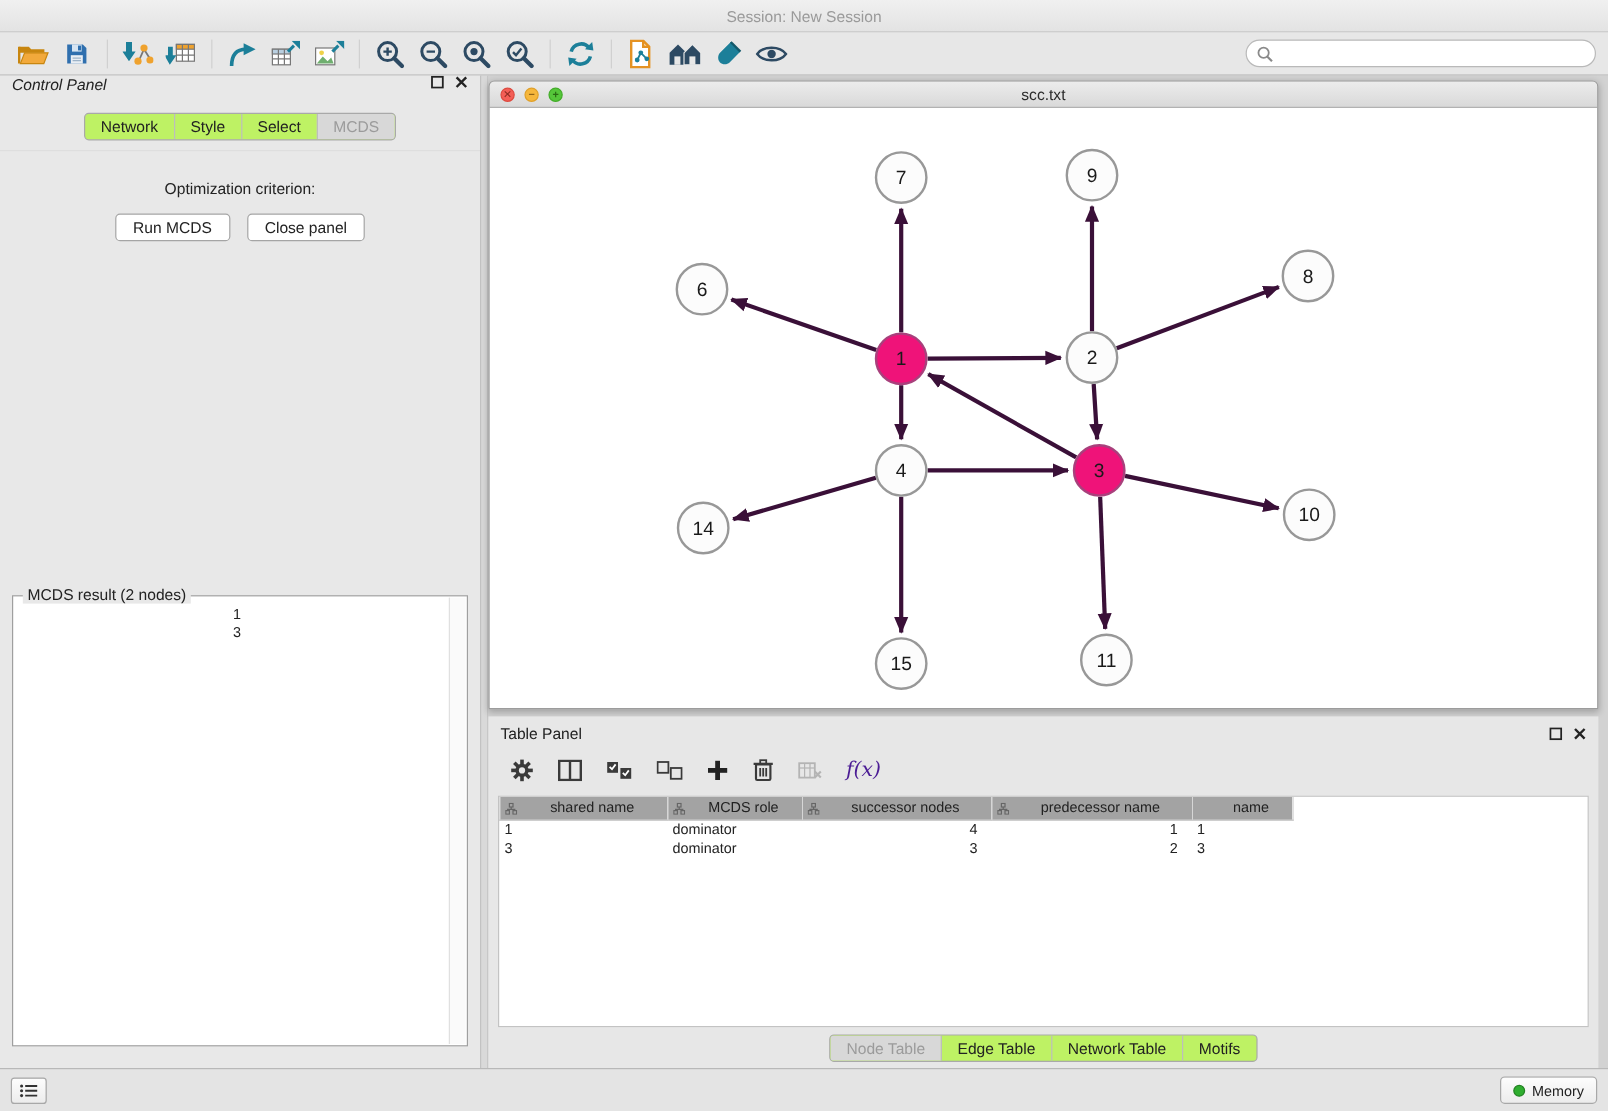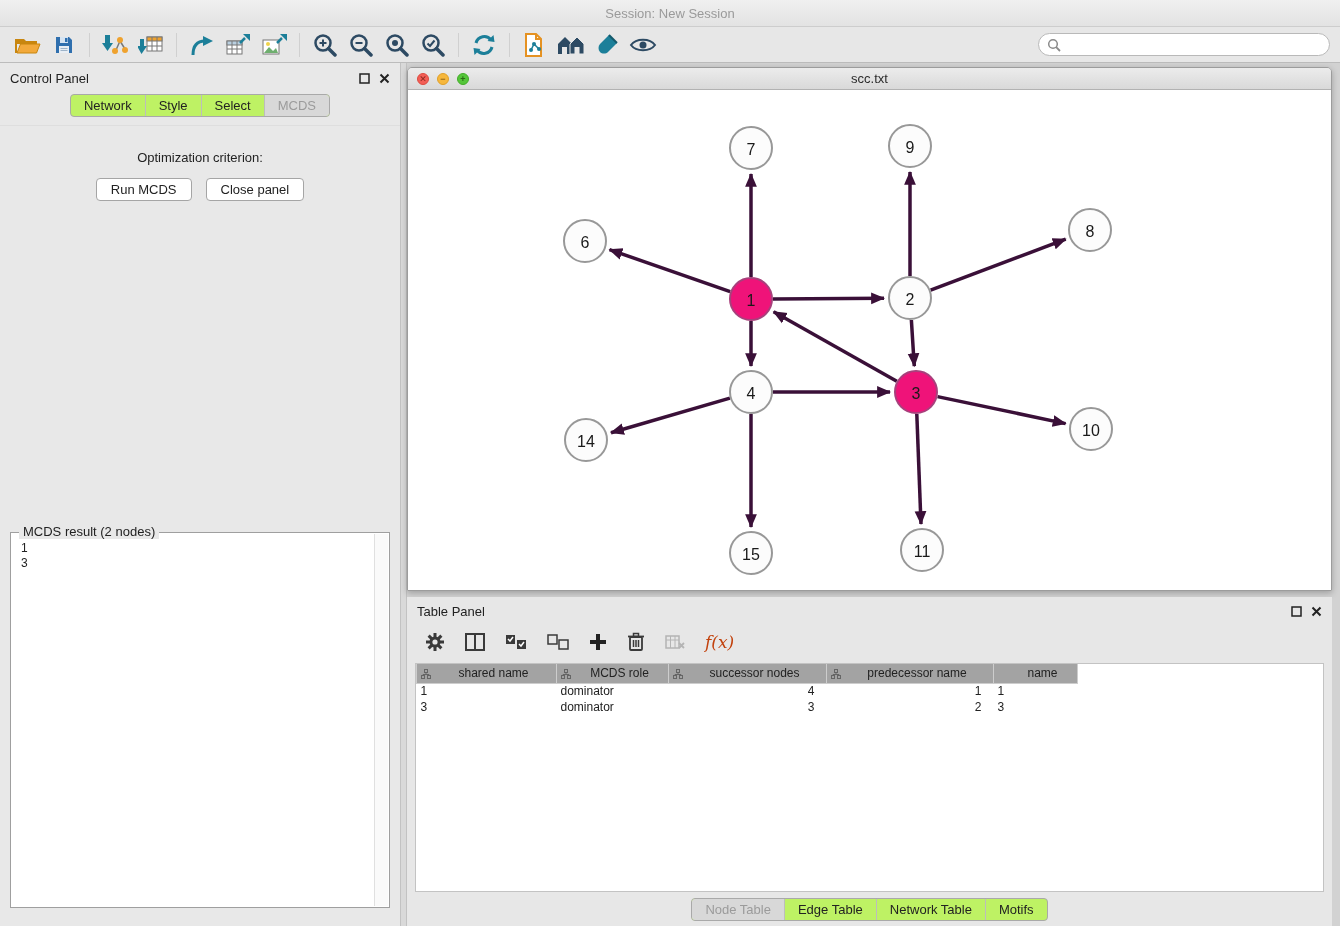--- a/index.html
+++ b/index.html
@@ -18,35 +18,35 @@
   .tsep { width:1px; height:24px; background:#d0d0d0; margin:0 7px; }
   .searchwrap { margin-left:auto; position:relative; }
   .searchwrap input { width:292px; height:23px; border:1px solid #b9b9b9; border-radius:12px;
                       padding:0 8px 0 26px; font-size:12px; background:#fff; outline:none; }
   .searchwrap .sic { position:absolute; left:9px; top:5px; }
 
   .main { flex:1; display:flex; min-height:0; }
 
   
   .cpanel { width:400px; background:#e8e8e8; display:flex; flex-direction:column; }
-  .cp-head { height:30px; display:flex; align-items:center; padding:0 10px; }
+  .cp-head { height:30px; display:flex; align-items:flex-start; padding:0 10px;font-style:italic; }
   .winbtns { margin-left:auto; display:flex; gap:9px; align-items:center; }
   .cp-tabs { text-align:center; padding:1px 0 8px; }
   .seg { display:inline-flex; border:1px solid #a9a9a9; border-radius:4px; overflow:hidden; background:#bef264; }
   .seg .tab { padding:3px 13px; font-size:13px; border-left:1px solid #bdbdbd; white-space:nowrap; }
   .seg .tab:first-child { border-left:none; }
   .seg .tab.active { background:#d8d8d8; color:#9b9b9b; }
   .cp-body { flex:1; display:flex; flex-direction:column; border-top:1px solid #dedede; min-height:0; }
   .opt-label { text-align:center; margin-top:24px; }
   .combo { width:312px; height:23px; margin:9px auto 0; background:#fff; border:1px solid #a5a5a5;
            border-radius:4px; display:flex; align-items:center; padding:0 5px 0 9px; font-size:13px; }
   .combo .stepper { margin-left:auto; display:flex; align-items:center; }
   .btnrow { display:flex; justify-content:center; gap:14px; margin-top:13px; }
   .btn { background:#fff; border:1px solid #a5a5a5; border-radius:4px; padding:3px 14px; font-size:13px; }
-  .result-group { margin:auto 10px 18px; height:376px; border:1px solid #9f9f9f; background:#fff; position:relative; }
+  .result-group { margin:auto 10px 18px; height:376px; border:1px solid #9f9f9f; background:#fff; position:relative;text-align:center; }
   .result-legend { position:absolute; top:-9px; left:8px; background:#e8e8e8; padding:0 4px; font-size:13px; }
   .result-content { position:absolute; left:1px; right:15px; top:1px; bottom:1px; padding:7px 0 0 9px;
                     font-size:12px; line-height:15px; overflow:hidden; }
   .result-scroll { position:absolute; top:1px; bottom:1px; right:1px; width:14px; border-left:1px solid #e0e0e0; background:#fafafa; }
 
   .vsplit { width:7px; background:#d9d9d9; border-left:1px solid #c2c2c2; border-right:1px solid #c2c2c2; }
 
   
   .rcol { flex:1; display:flex; flex-direction:column; background:#d2d2d2; padding:4px 8px 0 0; min-width:0; }
   .netwin { height:524px; border:1px solid #9c9c9c; border-radius:5px 5px 1px 1px;
@@ -63,21 +63,21 @@
   .netcontent { flex:1; background:#fff; position:relative; overflow:hidden; }
   .netcontent svg { display:block; }
 
   .hsplit { height:6px; }
 
   
   .tpanel { flex:1; display:flex; flex-direction:column; background:#e7e7e7; min-height:0; }
   .tp-head { height:24px; display:flex; align-items:center; padding:4px 10px 0; }
   .tp-toolbar { height:42px; display:flex; align-items:center; gap:20px; padding:0 18px; }
   .tico { display:flex; align-items:center; justify-content:center; }
-  .fx { font-family:"DejaVu Serif","Liberation Serif",serif; font-style:italic; font-size:17px; color:#c2410c; }
+  .fx { font-family:"DejaVu Serif","Liberation Serif",serif; font-style:italic; font-size:17px; color:#4c1d95; }
   .tablewrap { flex:1; margin:0 8px; background:#fff; border:1px solid #c3c3c3; overflow:hidden; }
   table { border-collapse:collapse; table-layout:fixed; font-size:12px; width:661px; }
   th { height:19px; font-weight:normal; background:#a3a3a3; border:1px solid #cdcdcd; border-top:none;
        position:relative; padding:0 4px 0 18px; text-align:center; overflow:hidden; white-space:nowrap; }
   th .hic { position:absolute; left:4px; top:4px; }
   td { height:16px; padding:0 12px 0 4px; white-space:nowrap; overflow:hidden; }
   .tp-tabs { height:34px; display:flex; align-items:center; justify-content:center; }
 
   
   .statusbar { height:36px; background:#e4e4e4; border-top:1px solid #b8b8b8;
@@ -545,14 +545,30 @@
             <span class="tab active">Node Table</span>
             <span class="tab">Edge Table</span>
             <span class="tab">Network Table</span>
             <span class="tab">Motifs</span>
           </span>
         </div>
       </div>
     </div>
   </div>
 
+  <div class="statusbar">
+    <span class="sbtn">
+      <svg width="16" height="12" viewBox="0 0 16 12">
+          <circle cx="2" cy="2" r="1.3" fill="#333"></circle>
+          <line x1="5" y1="2" x2="15" y2="2" stroke="#333" stroke-width="1.6"></line>
+          <circle cx="2" cy="6" r="1.3" fill="#333"></circle>
+          <line x1="5" y1="6" x2="15" y2="6" stroke="#333" stroke-width="1.6"></line>
+          <circle cx="2" cy="10" r="1.3" fill="#333"></circle>
+          <line x1="5" y1="10" x2="15" y2="10" stroke="#333" stroke-width="1.6"></line>
+        </svg>
+    </span>
+    <span class="membtn">
+      <span class="memdot"></span>
+      <span>Memory</span>
+    </span>
+  </div>
 
 </div>
 
 </body></html>

